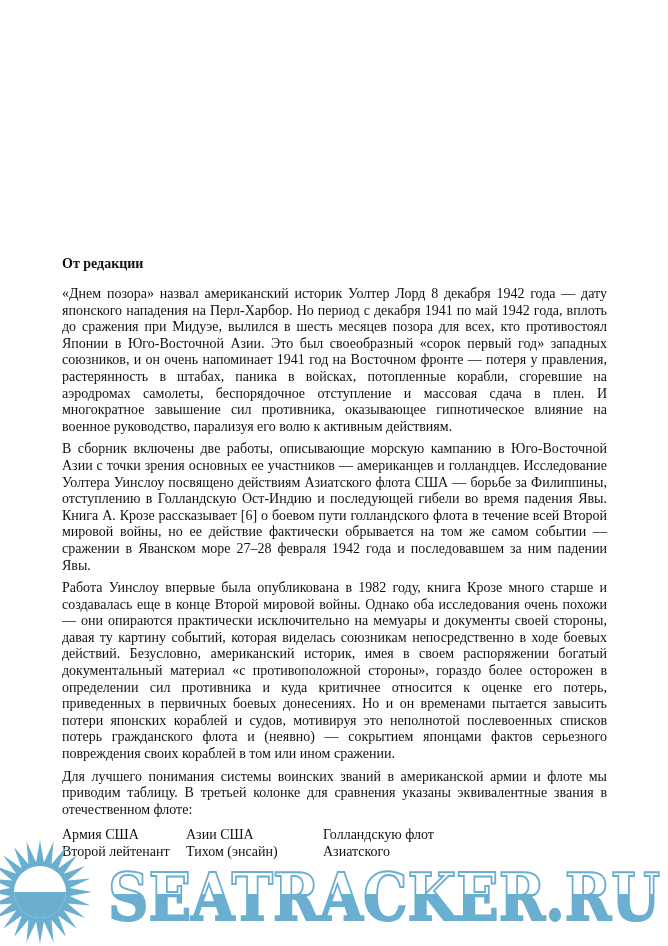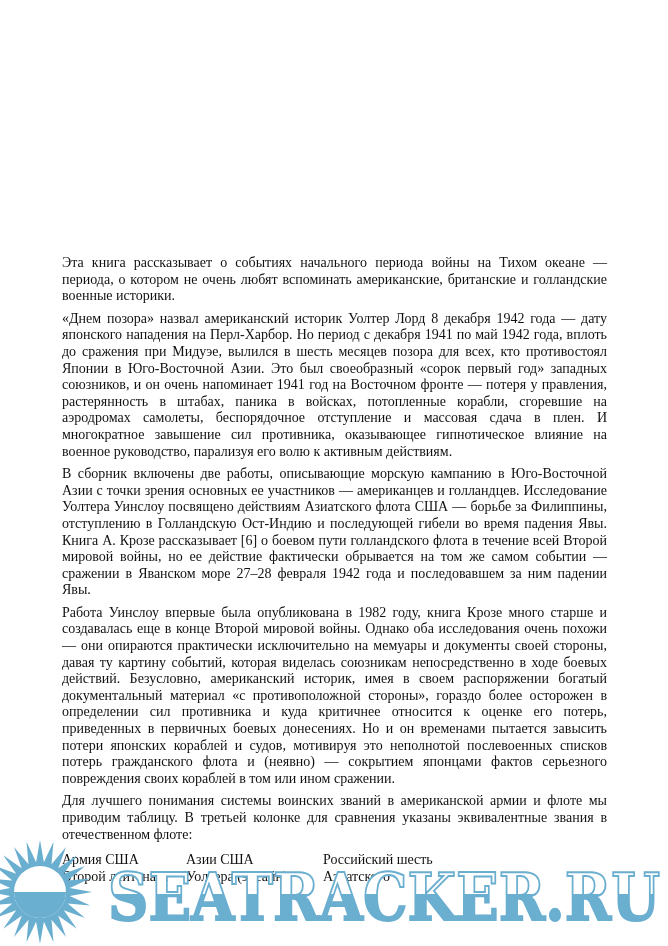--- a/index.html
+++ b/index.html
@@ -28,36 +28,36 @@
   .rank-table td.c2 { width: 137px; }
   .watermark {
     position: absolute; left: 0; top: 840px; width: 668px; height: 106px;
     pointer-events: none;
   }
 </style>
 </head>
 <body>
 
 <div class="page-content">
-  <p class="para">Эта книга рассказывает о событиях начального периода войны на Тихом океане — периода, о котором не очень любят вспоминать американские, британские и голландские военные историки.</p>
+  <div class="heading">От редакции</div>
   <p class="para">«Днем позора» назвал американский историк Уолтер Лорд 8 декабря 1942 года — дату японского нападения на Перл-Харбор. Но период с декабря 1941 по май 1942 года, вплоть до сражения при Мидуэе, вылился в шесть месяцев позора для всех, кто противостоял Японии в Юго-Восточной Азии. Это был своеобразный «сорок первый год» западных союзников, и он очень напоминает 1941 год на Восточном фронте — потеря у правления, растерянность в штабах, паника в войсках, потопленные корабли, сгоревшие на аэродромах самолеты, беспорядочное отступление и массовая сдача в плен. И многократное завышение сил противника, оказывающее гипнотическое влияние на военное руководство, парализуя его волю к активным действиям.</p>
   <p class="para">В сборник включены две работы, описывающие морскую кампанию в Юго-Восточной Азии с точки зрения основных ее участников — американцев и голландцев. Исследование Уолтера Уинслоу посвящено действиям Азиатского флота США — борьбе за Филиппины, отступлению в Голландскую Ост-Индию и последующей гибели во время падения Явы. Книга А. Крозе рассказывает [6] о боевом пути голландского флота в течение всей Второй мировой войны, но ее действие фактически обрывается на том же самом событии — сражении в Яванском море 27–28 февраля 1942 года и последовавшем за ним падении Явы.</p>
   <p class="para">Работа Уинслоу впервые была опубликована в 1982 году, книга Крозе много старше и создавалась еще в конце Второй мировой войны. Однако оба исследования очень похожи — они опираются практически исключительно на мемуары и документы своей стороны, давая ту картину событий, которая виделась союзникам непосредственно в ходе боевых действий. Безусловно, американский историк, имея в своем распоряжении богатый документальный материал «с противоположной стороны», гораздо более осторожен в определении сил противника и куда критичнее относится к оценке его потерь, приведенных в первичных боевых донесениях. Но и он временами пытается завысить потери японских кораблей и судов, мотивируя это неполнотой послевоенных списков потерь гражданского флота и (неявно) — сокрытием японцами фактов серьезного повреждения своих кораблей в том или ином сражении.</p>
   <p class="para">Для лучшего понимания системы воинских званий в американской армии и флоте мы приводим таблицу. В третьей колонке для сравнения указаны эквивалентные звания в отечественном флоте:</p>
 
   <table class="rank-table">
     <tbody>
         <tr>
       <td class="c1">Армия США</td>
       <td class="c2">Азии США</td>
-      <td>Российский шесть</td>
+      <td>Голландскую флот</td>
     </tr>
     <tr>
       <td class="c1">Второй лейтенант</td>
-      <td class="c2">Уолтера (энсайн)</td>
+      <td class="c2">Тихом (энсайн)</td>
       <td>Азиатского</td>
     </tr>
   </tbody>
     </table>
 </div>
 
 <svg class="watermark" viewBox="0 0 668 106" width="668" height="106">
   <defs>
     <clipPath id="wm-lower">
         <rect x="0" y="54" width="668" height="60"></rect>

